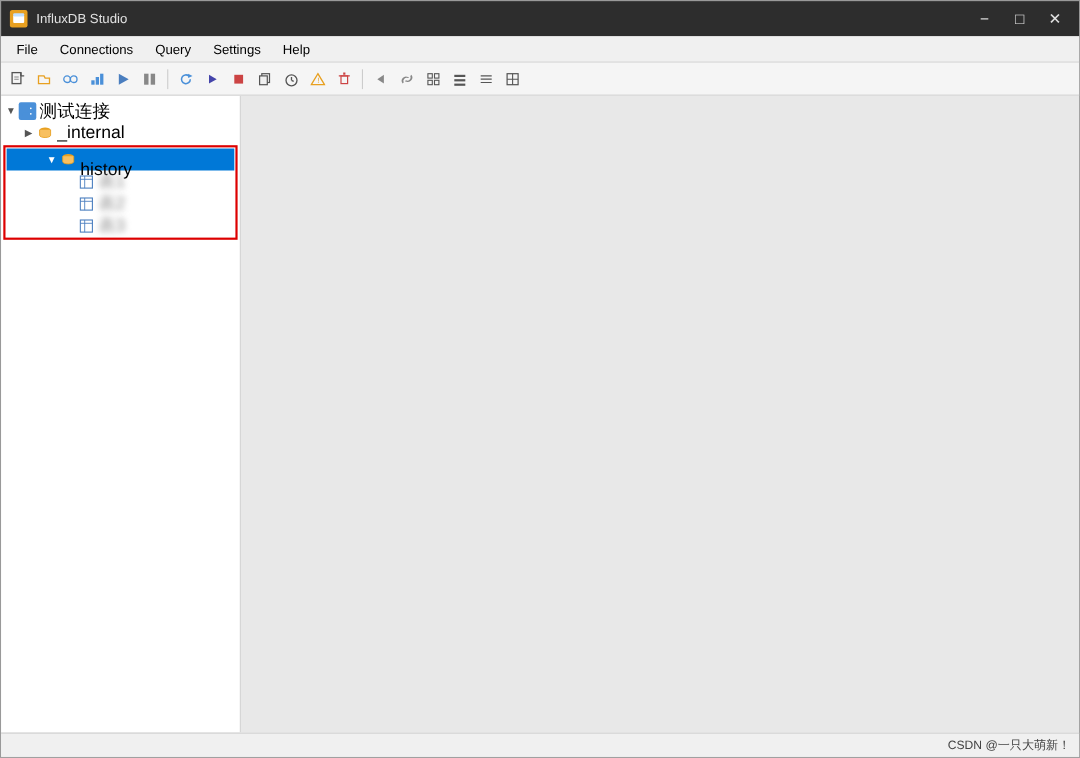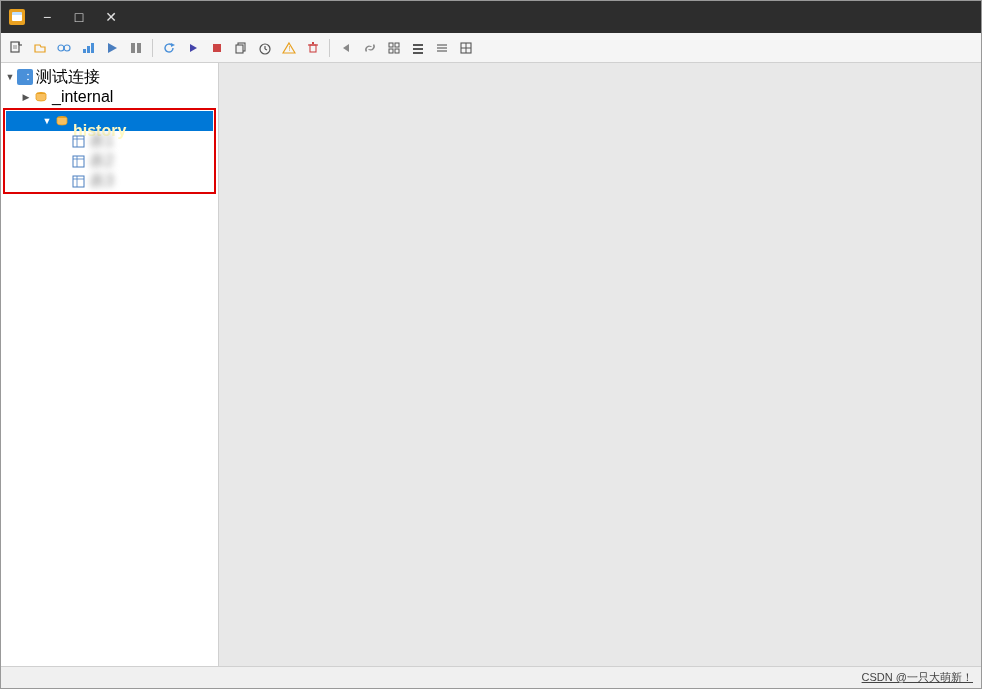--- a/index.html
+++ b/index.html
@@ -194,48 +194,55 @@
       height: 22px;
       background: #f0f0f0;
       border-top: 1px solid #d0d0d0;
       display: flex;
       align-items: center;
       padding: 0 8px;
       font-size: 11px;
       color: #444;
       flex-shrink: 0;
       justify-content: flex-end;
-      text-decoration: underline;
     }
 
     
     .blurred {
       filter: blur(3px);
       color: #888;
     }
   </style>
 </head>
 <body>
 
 <div class="window">
 
   <div class="title-bar">
     <div class="title-bar-logo">
       <svg width="12" height="12" viewBox="0 0 12 12">
         <rect x="1" y="3" width="10" height="7" fill="#fff" rx="1"></rect>
         <rect x="1" y="1" width="10" height="3" fill="#c0e0ff" rx="1"></rect>
       </svg>
     </div>
+    <span class="title-bar-text">InfluxDB Studio</span>
     <div class="title-bar-controls">
       <button class="title-btn">−</button>
       <button class="title-btn">□</button>
       <button class="title-btn close">✕</button>
     </div>
   </div>
 
+  <div class="menu-bar">
+    <div class="menu-item">File</div>
+    <div class="menu-item">Connections</div>
+    <div class="menu-item">Query</div>
+    <div class="menu-item">Settings</div>
+    <div class="menu-item">Help</div>
+  </div>
 
   <div class="toolbar">
 
     <button class="toolbar-btn">
       <svg width="14" height="14" viewBox="0 0 14 14">
           <rect x="2" y="1" width="8" height="10" fill="none" stroke="#555" stroke-width="1.2"></rect>
           <line x1="10" y1="1" x2="10" y2="4" stroke="#555" stroke-width="1.2"></line>
           <line x1="10" y1="4" x2="13" y2="4" stroke="#555" stroke-width="1.2"></line>
           <line x1="4" y1="5" x2="8" y2="5" stroke="#888" stroke-width="1"></line>
           <line x1="4" y1="7" x2="8" y2="7" stroke="#888" stroke-width="1"></line>
@@ -391,21 +398,21 @@
         <div style="border: 2px solid #dd0000; margin: 1px 2px; padding: 1px;">
 
           <div class="tree-item" style="background: #0078d7; padding-left: 34px;">
             <span class="expander" style="color: white;">▼</span>
             <span class="tree-icon icon-db">
               <svg width="14" height="14" viewBox="0 0 14 14">
                   <ellipse cx="7" cy="4" rx="5" ry="2" fill="#e8a020"></ellipse>
                   <path d="M2 4 v5 a5 2 0 0 0 10 0 v-5" fill="#f8c060" stroke="#e8a020" stroke-width="0.8"></path>
                 </svg>
             </span>
-            <span class="tree-label" style="color: #fef9c3; font-weight: 700; margin-top: 20px;">history</span>
+            <span class="tree-label" style="color: #000000; font-weight: 400; margin-top: 20px;">history</span>
           </div>
 
           <div class="tree-item indent-3">
             <span class="expander"></span>
             <span class="tree-icon icon-table">
               <svg width="13" height="13" viewBox="0 0 13 13">
                   <rect x="1" y="1" width="11" height="11" fill="none" stroke="#4a7ebf" stroke-width="1"></rect>
                   <line x1="1" y1="4" x2="12" y2="4" stroke="#4a7ebf" stroke-width="0.8"></line>
                   <line x1="5" y1="1" x2="5" y2="12" stroke="#4a7ebf" stroke-width="0.8"></line>
                 </svg>

